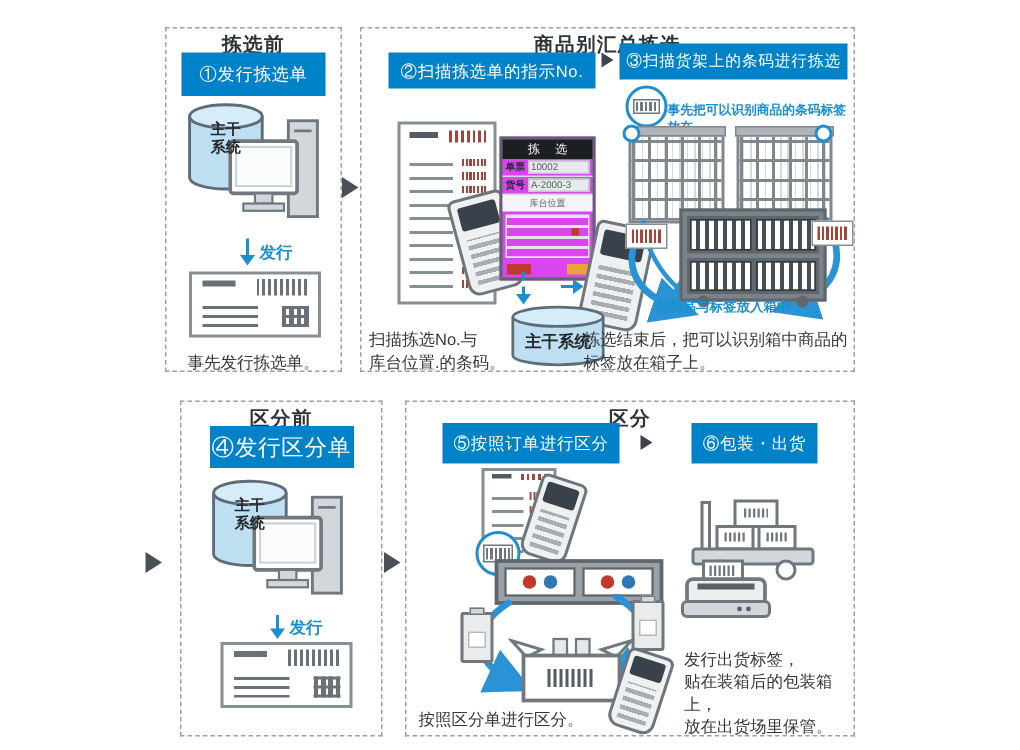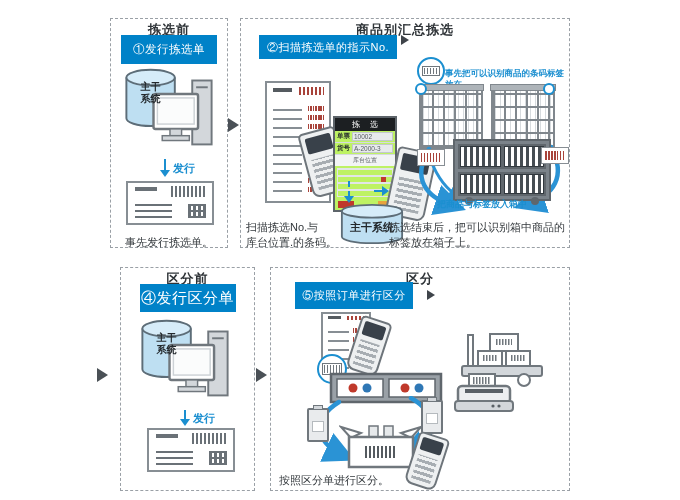--- a/index.html
+++ b/index.html
@@ -42,21 +42,21 @@
   .s-lines{left:10%;top:16%;width:46%;height:76%;background:repeating-linear-gradient(0deg,#878e94 0 2px,transparent 2px 9px);}
   .s-red{right:8%;top:16%;width:26%;height:76%;
          background:repeating-linear-gradient(90deg,transparent 0 1.5px,#fff 1.5px 2.5px),
                     repeating-linear-gradient(0deg,#a8433a 0 5px,transparent 5px 9px);}
   
   .ht{position:absolute;background:#eef0f1;border:2px solid #6e757b;border-radius:5px 5px 8px 8px;}
   .ht i{position:absolute;}
   .ht-scr{left:12%;top:6%;right:12%;height:26%;background:#39414a;border-radius:2px;}
   .ht-key{left:14%;right:14%;top:42%;bottom:8%;background:repeating-linear-gradient(0deg,#a7adb2 0 3px,transparent 3px 6px);}
   
-  .htpanel{position:absolute;background:#bef264;border:2px solid #5d646a;display:flex;flex-direction:column;font-size:7px;margin-top:25px;}
+  .htpanel{position:absolute;background:#d946ef;border:2px solid #5d646a;display:flex;flex-direction:column;font-size:7px;}
   .hp-title{background:#1c1f22;color:#fff;text-align:center;font-size:8px;letter-spacing:4px;text-indent:4px;padding:1px 0;}
   .hp-row{display:flex;align-items:center;gap:2px;padding:1px 2px;border-bottom:1px solid #d6dadd;}
   .hp-lab{font-weight:bold;color:#24292d;font-size:6.5px;}
   .hp-val{flex:1;background:#e7eaec;border:1px solid #c3c8cc;padding:0 1px;color:#555b60;font-size:6.5px;}
   .hp-sub{text-align:center;font-size:6px;color:#555b60;background:#f2f4f5;padding:1px 0;}
   .hp-grid{flex:1;margin:2px;border:1px solid #e2e5e8;position:relative;
            background:repeating-linear-gradient(0deg,transparent 0 5px,#e2e5e8 5px 7px);}
   .hp-dot{position:absolute;right:6px;top:8px;width:5px;height:5px;background:#c0392b;}
   .hp-btns{display:flex;justify-content:space-between;padding:2px 3px;}
   .hp-btns i{display:block;height:7px;}
@@ -130,20 +130,21 @@
     </div>
     <p class="cap" style="left:0;right:0;top:205px;text-align:center">事先发行拣选单。</p>
   </section>
 
   <div class="tri" style="left:228px;top:118px"></div>
 
   <section class="dbox" style="left:240px;top:18px;width:328px;height:228px">
     <h2 class="sec-title">商品别汇总拣选</h2>
     <div class="chip" style="left:18px;top:16px;width:138px;height:24px;font-size:11px">②扫描拣选单的指示No.</div>
     <div class="tri sm" style="left:160px;top:16px"></div>
+    <div class="chip" style="left:172px;top:10px;width:152px;height:24px;font-size:10.5px">③扫描货架上的条码进行拣选</div>
 
     <div class="sheet" style="left:24px;top:62px;width:62px;height:118px">
       <i class="s-dash"></i>
         <i class="s-bc"></i>
         <i class="s-lines"></i>
         <i class="s-red"></i>
     </div>
     <div class="ht" style="left:64px;top:110px;width:34px;height:62px;transform:rotate(-15deg)">
       <i class="ht-scr"></i>
         <i class="ht-key"></i>
@@ -268,20 +269,21 @@
         <i class="d-blocks"></i>
     </div>
   </section>
 
   <div class="tri" style="left:256px;top:368px"></div>
 
   <section class="dbox" style="left:270px;top:267px;width:298px;height:222px">
     <h2 class="sec-title">区分</h2>
     <div class="chip" style="left:24px;top:14px;width:118px;height:27px;font-size:11px">⑤按照订单进行区分</div>
     <div class="tri sm" style="left:156px;top:22px"></div>
+    <div class="chip" style="left:190px;top:14px;width:84px;height:27px;font-size:11px">⑥包装・出货</div>
 
     <div class="sheet" style="left:50px;top:44px;width:46px;height:60px">
       <i class="s-dash"></i>
         <i class="s-bc"></i>
         <i class="s-lines"></i>
         <i class="s-red"></i>
     </div>
     <div class="ht" style="left:82px;top:50px;width:28px;height:52px;transform:rotate(18deg)">
       <i class="ht-scr"></i>
         <i class="ht-key"></i>
@@ -334,15 +336,18 @@
     </svg>
     <svg class="abs" style="left:182px;top:104px" width="62" height="42" viewBox="0 0 62 42">
       <rect x="16" y="2" width="26" height="13" fill="#fff" stroke="#70777d" stroke-width="2"></rect>
       <line x1="20" y1="8.5" x2="38" y2="8.5" stroke="#70777d" stroke-width="7" stroke-dasharray="1.5 1.5"></line>
       <rect x="5" y="14" width="52" height="17" rx="4" fill="#eceef0" stroke="#70777d" stroke-width="2.5"></rect>
       <rect x="12" y="17" width="38" height="4" fill="#596066"></rect>
       <rect x="2" y="29" width="58" height="10" rx="3" fill="#d3d7db" stroke="#70777d" stroke-width="2"></rect>
       <circle cx="40" cy="34" r="1.6" fill="#596066"></circle>
         <circle cx="46" cy="34" r="1.6" fill="#596066"></circle>
     </svg>
+    <p class="cap pre" style="left:185px;top:154px">发行出货标签，
+贴在装箱后的包装箱上，
+放在出货场里保管。</p>
   </section>
 
 </div>
 
 </body></html>

